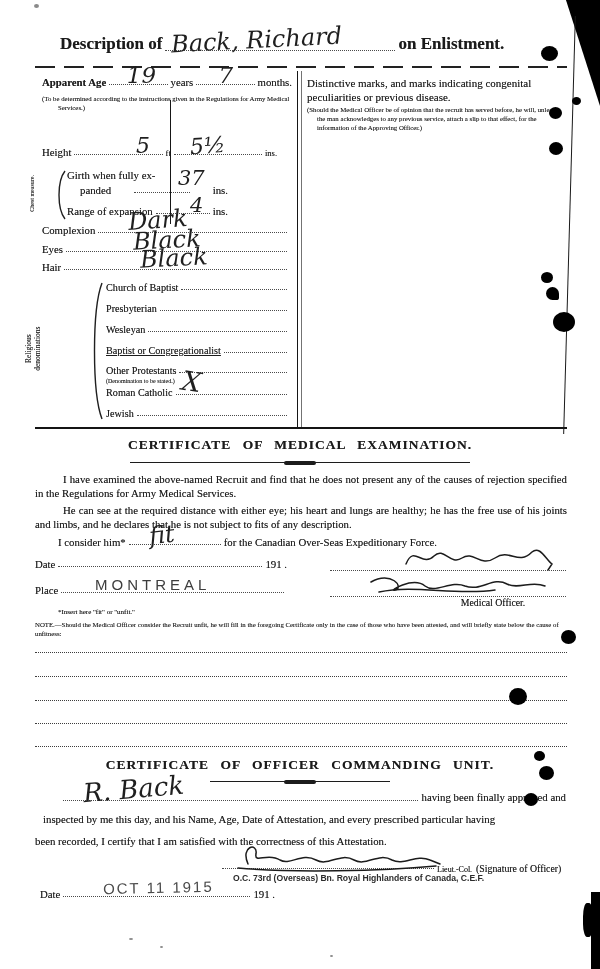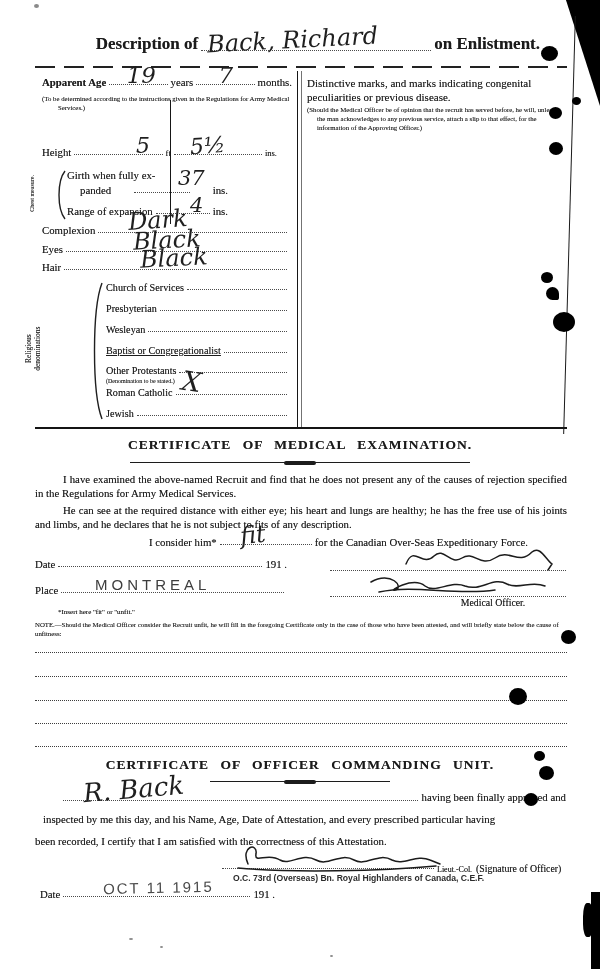--- a/index.html
+++ b/index.html
@@ -3,21 +3,21 @@
 <meta charset="utf-8">
 <style>
   html,body{margin:0;padding:0;background:#e8e8e8;}
   .page{
     position:relative;width:600px;height:969px;background:#ffffff;
     font-family:"Liberation Serif", serif;color:#1b1b1b;overflow:hidden;
     text-shadow:0 0 .3px rgba(20,20,20,.55);
   }
   .abs{position:absolute;}
   .lbl{font-size:10.8px;}
-  .row{display:flex;align-items:flex-end;justify-content:flex-end;}
+  .row{display:flex;align-items:flex-end;}
   .dots{flex:1;border-bottom:1.2px dotted #4a4a4a;margin:0 3px 3px 3px;position:relative;min-width:8px;}
   .hw{font-family:"DejaVu Serif", serif;font-style:italic;color:#1f1f1f;white-space:nowrap;text-shadow:none;}
   .hw-over{position:absolute;line-height:1;}
   .small{font-size:6.8px;line-height:1.35;color:#2a2a2a;}
   .hang{padding-left:16px;text-indent:-16px;}
   .hang2{padding-left:10px;text-indent:-10px;}
   .vert{transform:rotate(-90deg);text-align:center;line-height:1.15;color:#2a2a2a;}
   .sec-title{width:600px;text-align:center;font-weight:bold;font-size:13.5px;letter-spacing:1px;word-spacing:7px;}
   .shortrule{height:1px;background:#1c1c1c;}
   .shortrule::after{content:"";position:absolute;left:50%;top:-1.5px;transform:translateX(-50%);width:32px;height:4px;background:#1c1c1c;border-radius:2px;}
@@ -120,21 +120,21 @@
     <div class="vert" style="font-size:7.5px;">
       <div>Religious</div>
       <div>denominations</div>
     </div>
   </div>
   <svg class="brace abs" style="left:90px;top:281px;" width="14" height="140">
       <path d="M12 2 C 2 28, 2 112, 12 138"></path>
     </svg>
 
   <div class="abs row" style="left:106px;top:282px;width:184px;">
-    <span class="lbl" style="font-size:10.2px;">Church of Services</span>
+    <span class="lbl" style="font-size:10.2px;">Church of Baptist</span>
       <span class="dots"></span>
   </div>
   <div class="abs row" style="left:106px;top:303px;width:184px;">
     <span class="lbl" style="font-size:10.2px;">Presbyterian</span>
       <span class="dots"></span>
   </div>
   <div class="abs row" style="left:106px;top:324px;width:184px;">
     <span class="lbl" style="font-size:10.2px;">Wesleyan</span>
       <span class="dots"></span>
   </div>

